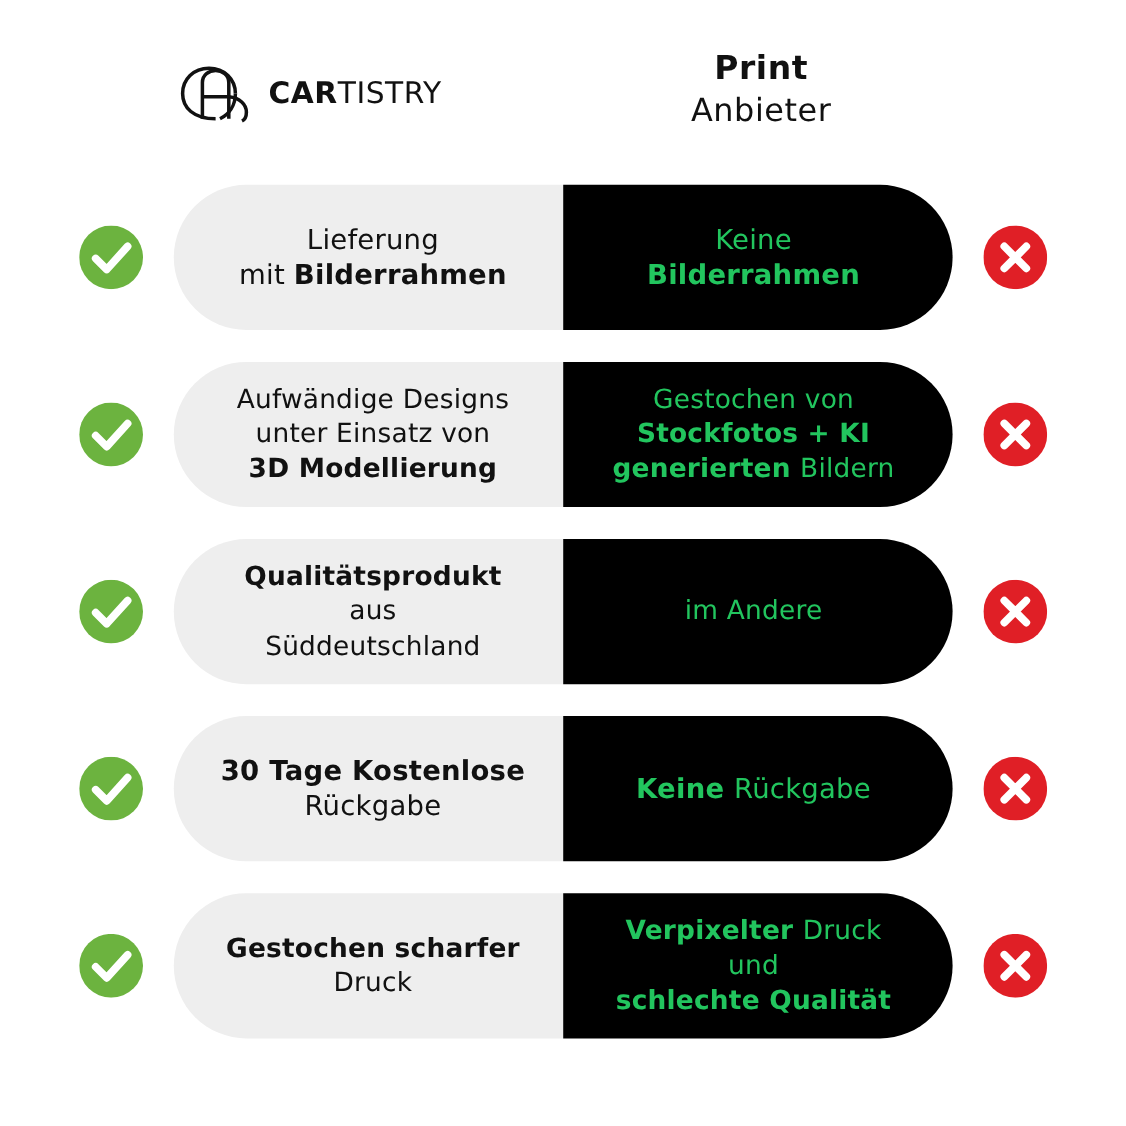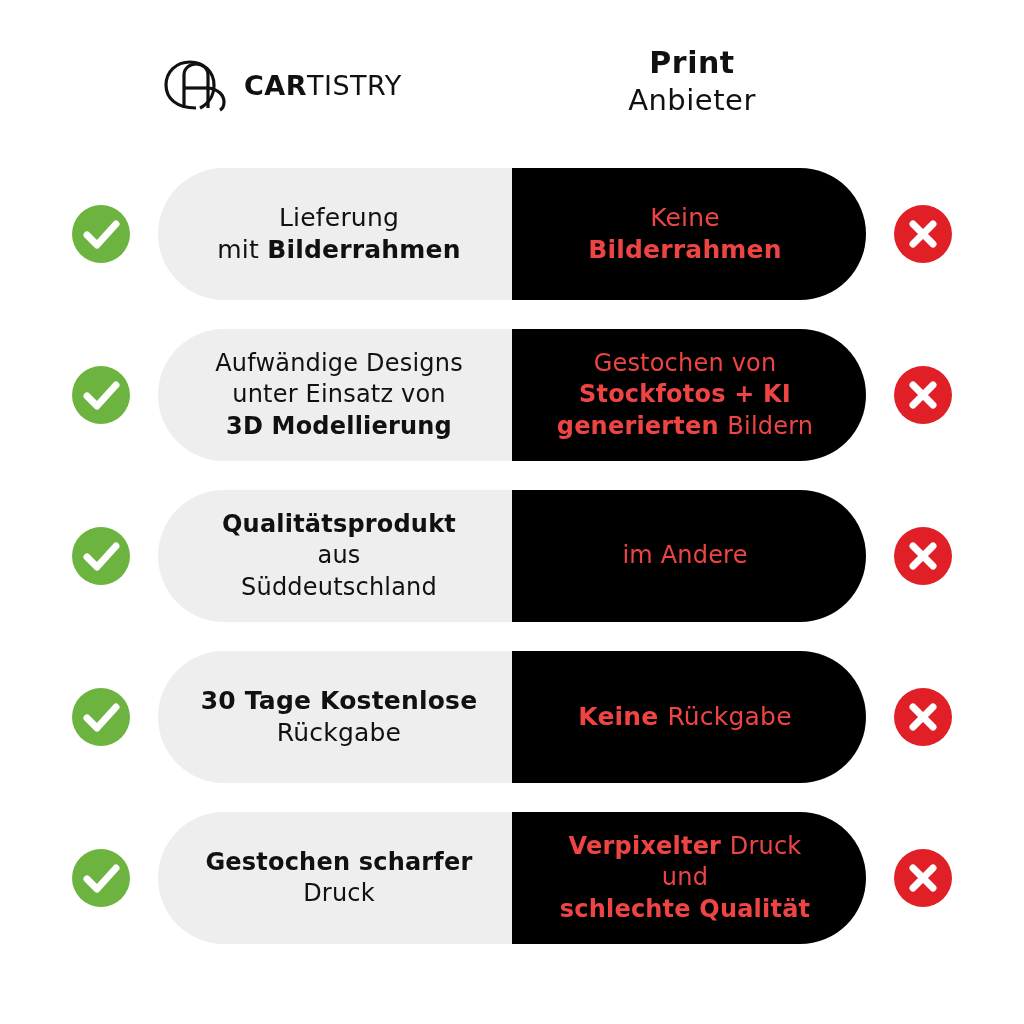--- a/index.html
+++ b/index.html
@@ -125,21 +125,21 @@
     box-sizing: border-box;
     padding: 0 22px 0 30px;
   }
 
   .pill-right {
     position: absolute;
     left: 512px;
     width: 354px;
     height: 132px;
     background: #000000;
-    color: #ef4444;
+    color: #22c55e;
     border-top-right-radius: 66px;
     border-bottom-right-radius: 66px;
     display: flex;
     align-items: center;
     justify-content: flex-end;
     box-sizing: border-box;
     padding: 0 30px 0 22px;
   }
 
   .cell-text {

